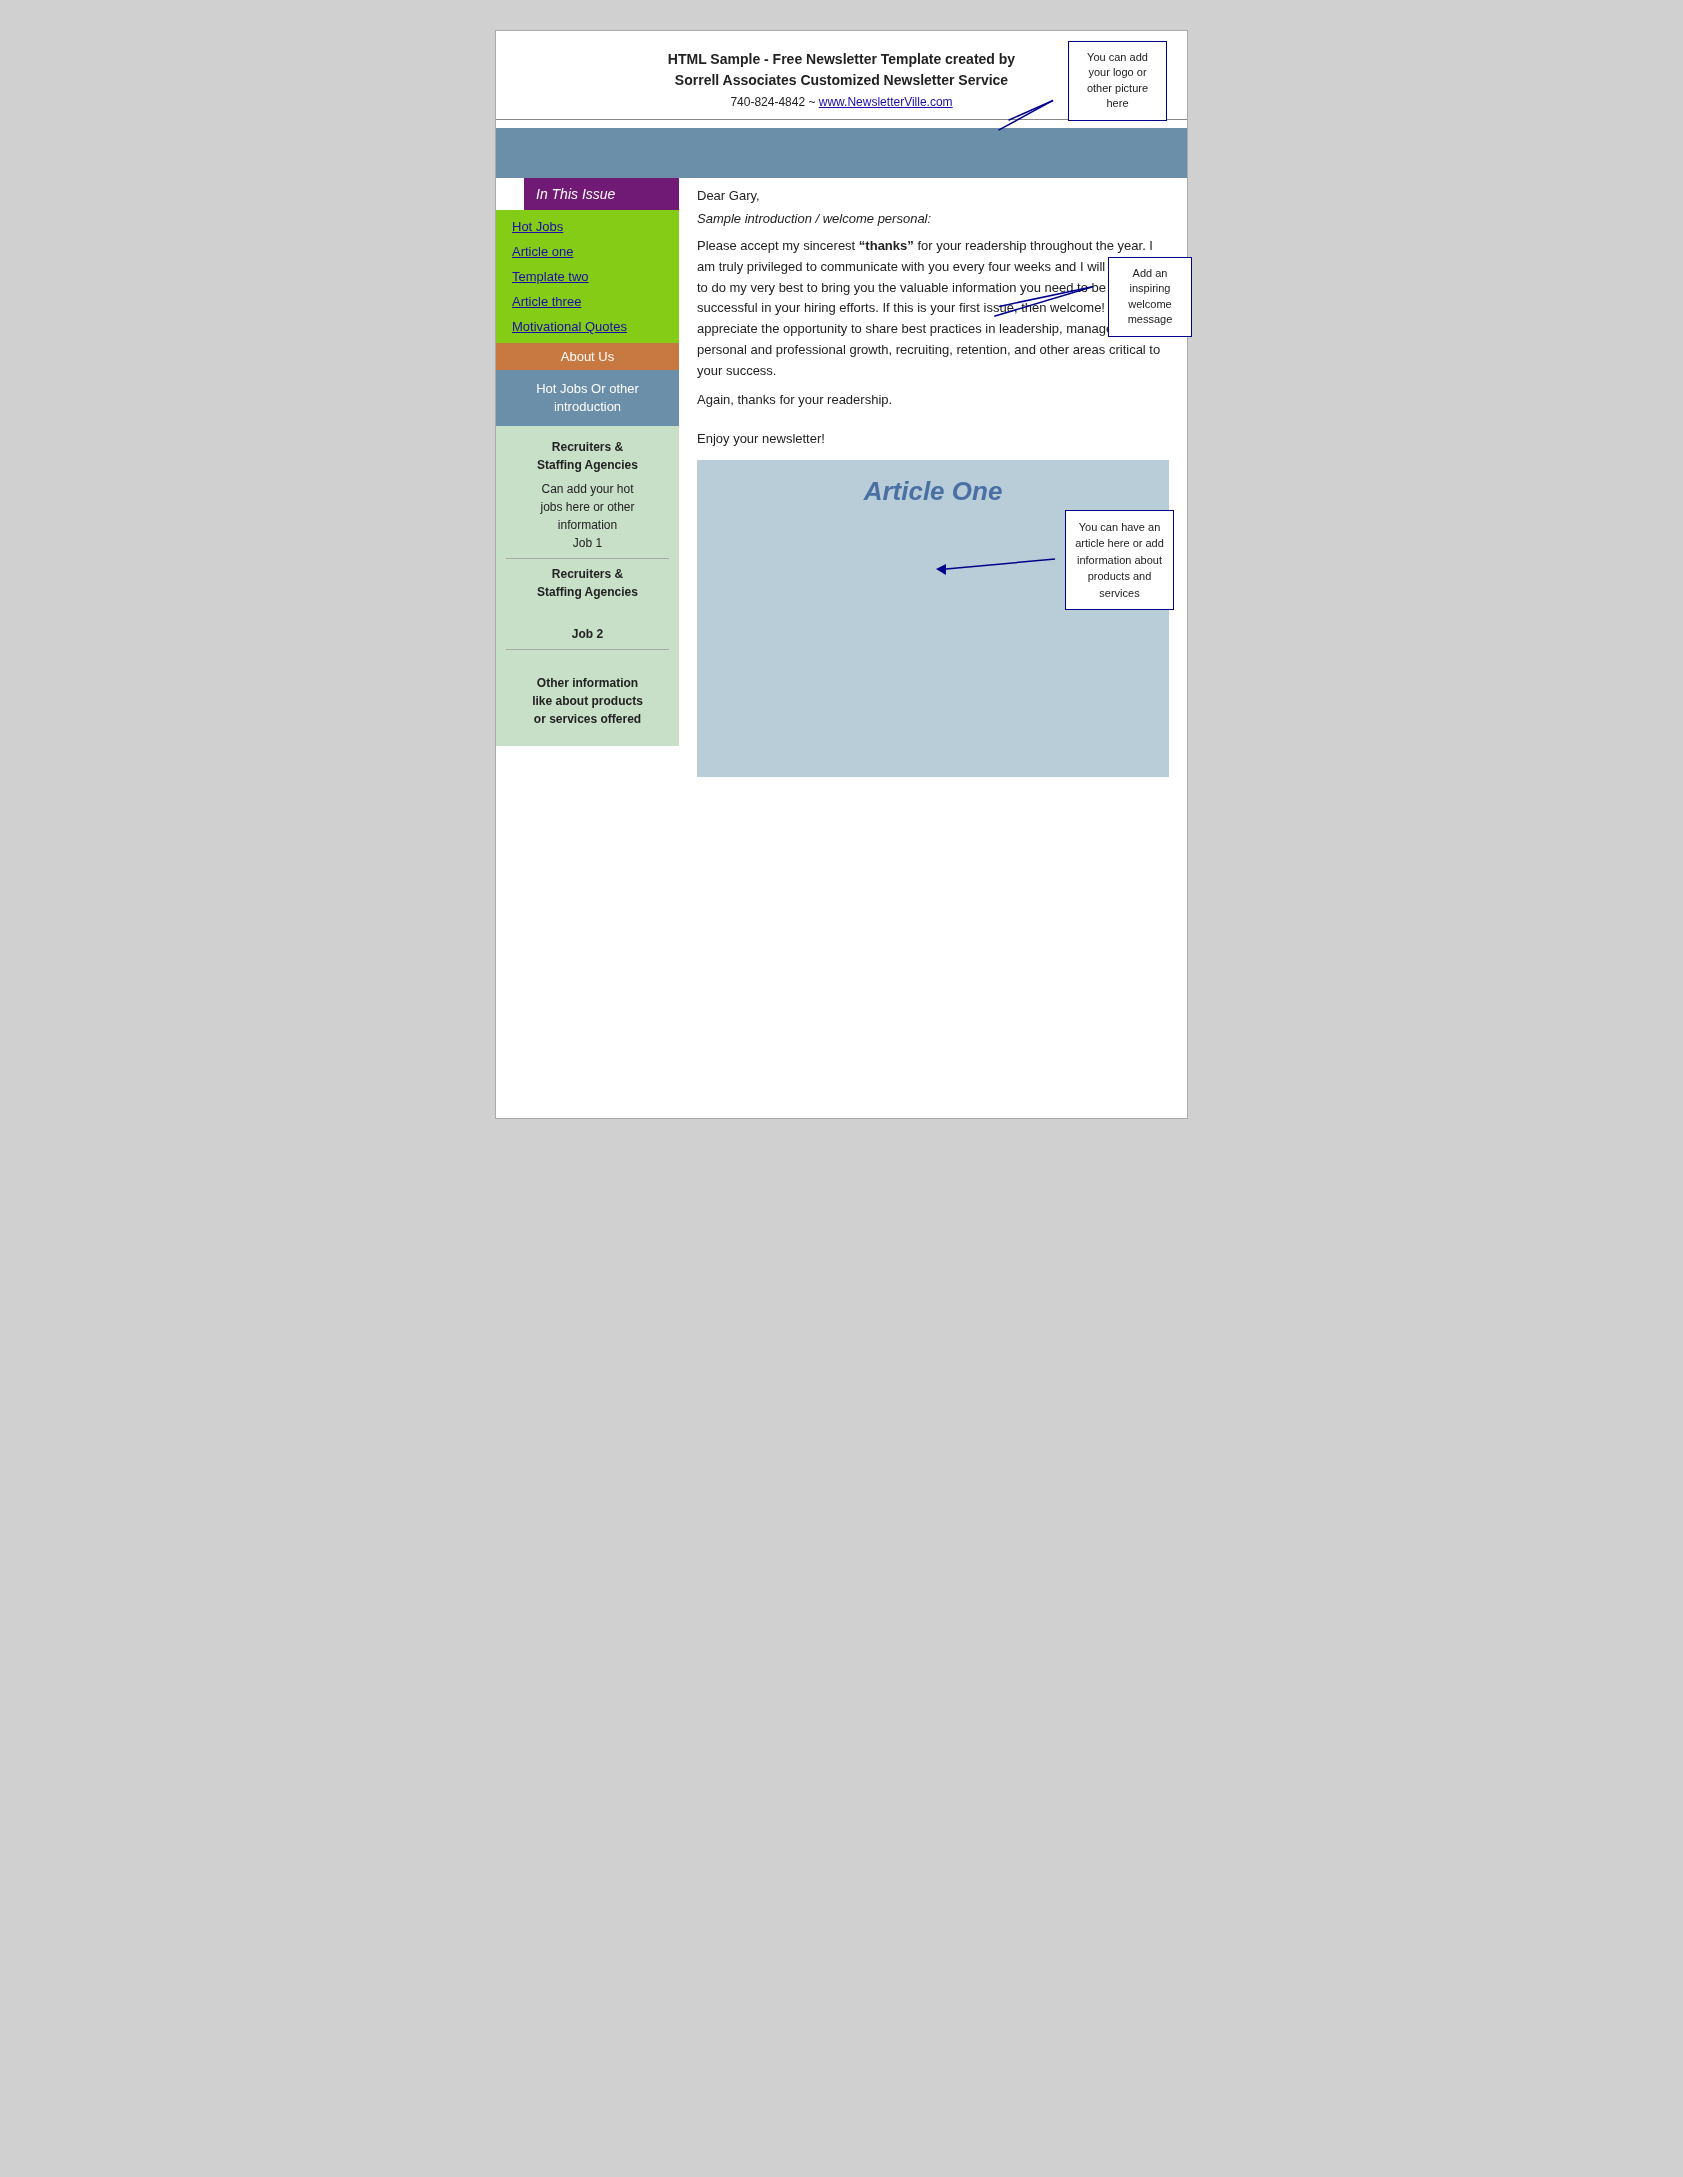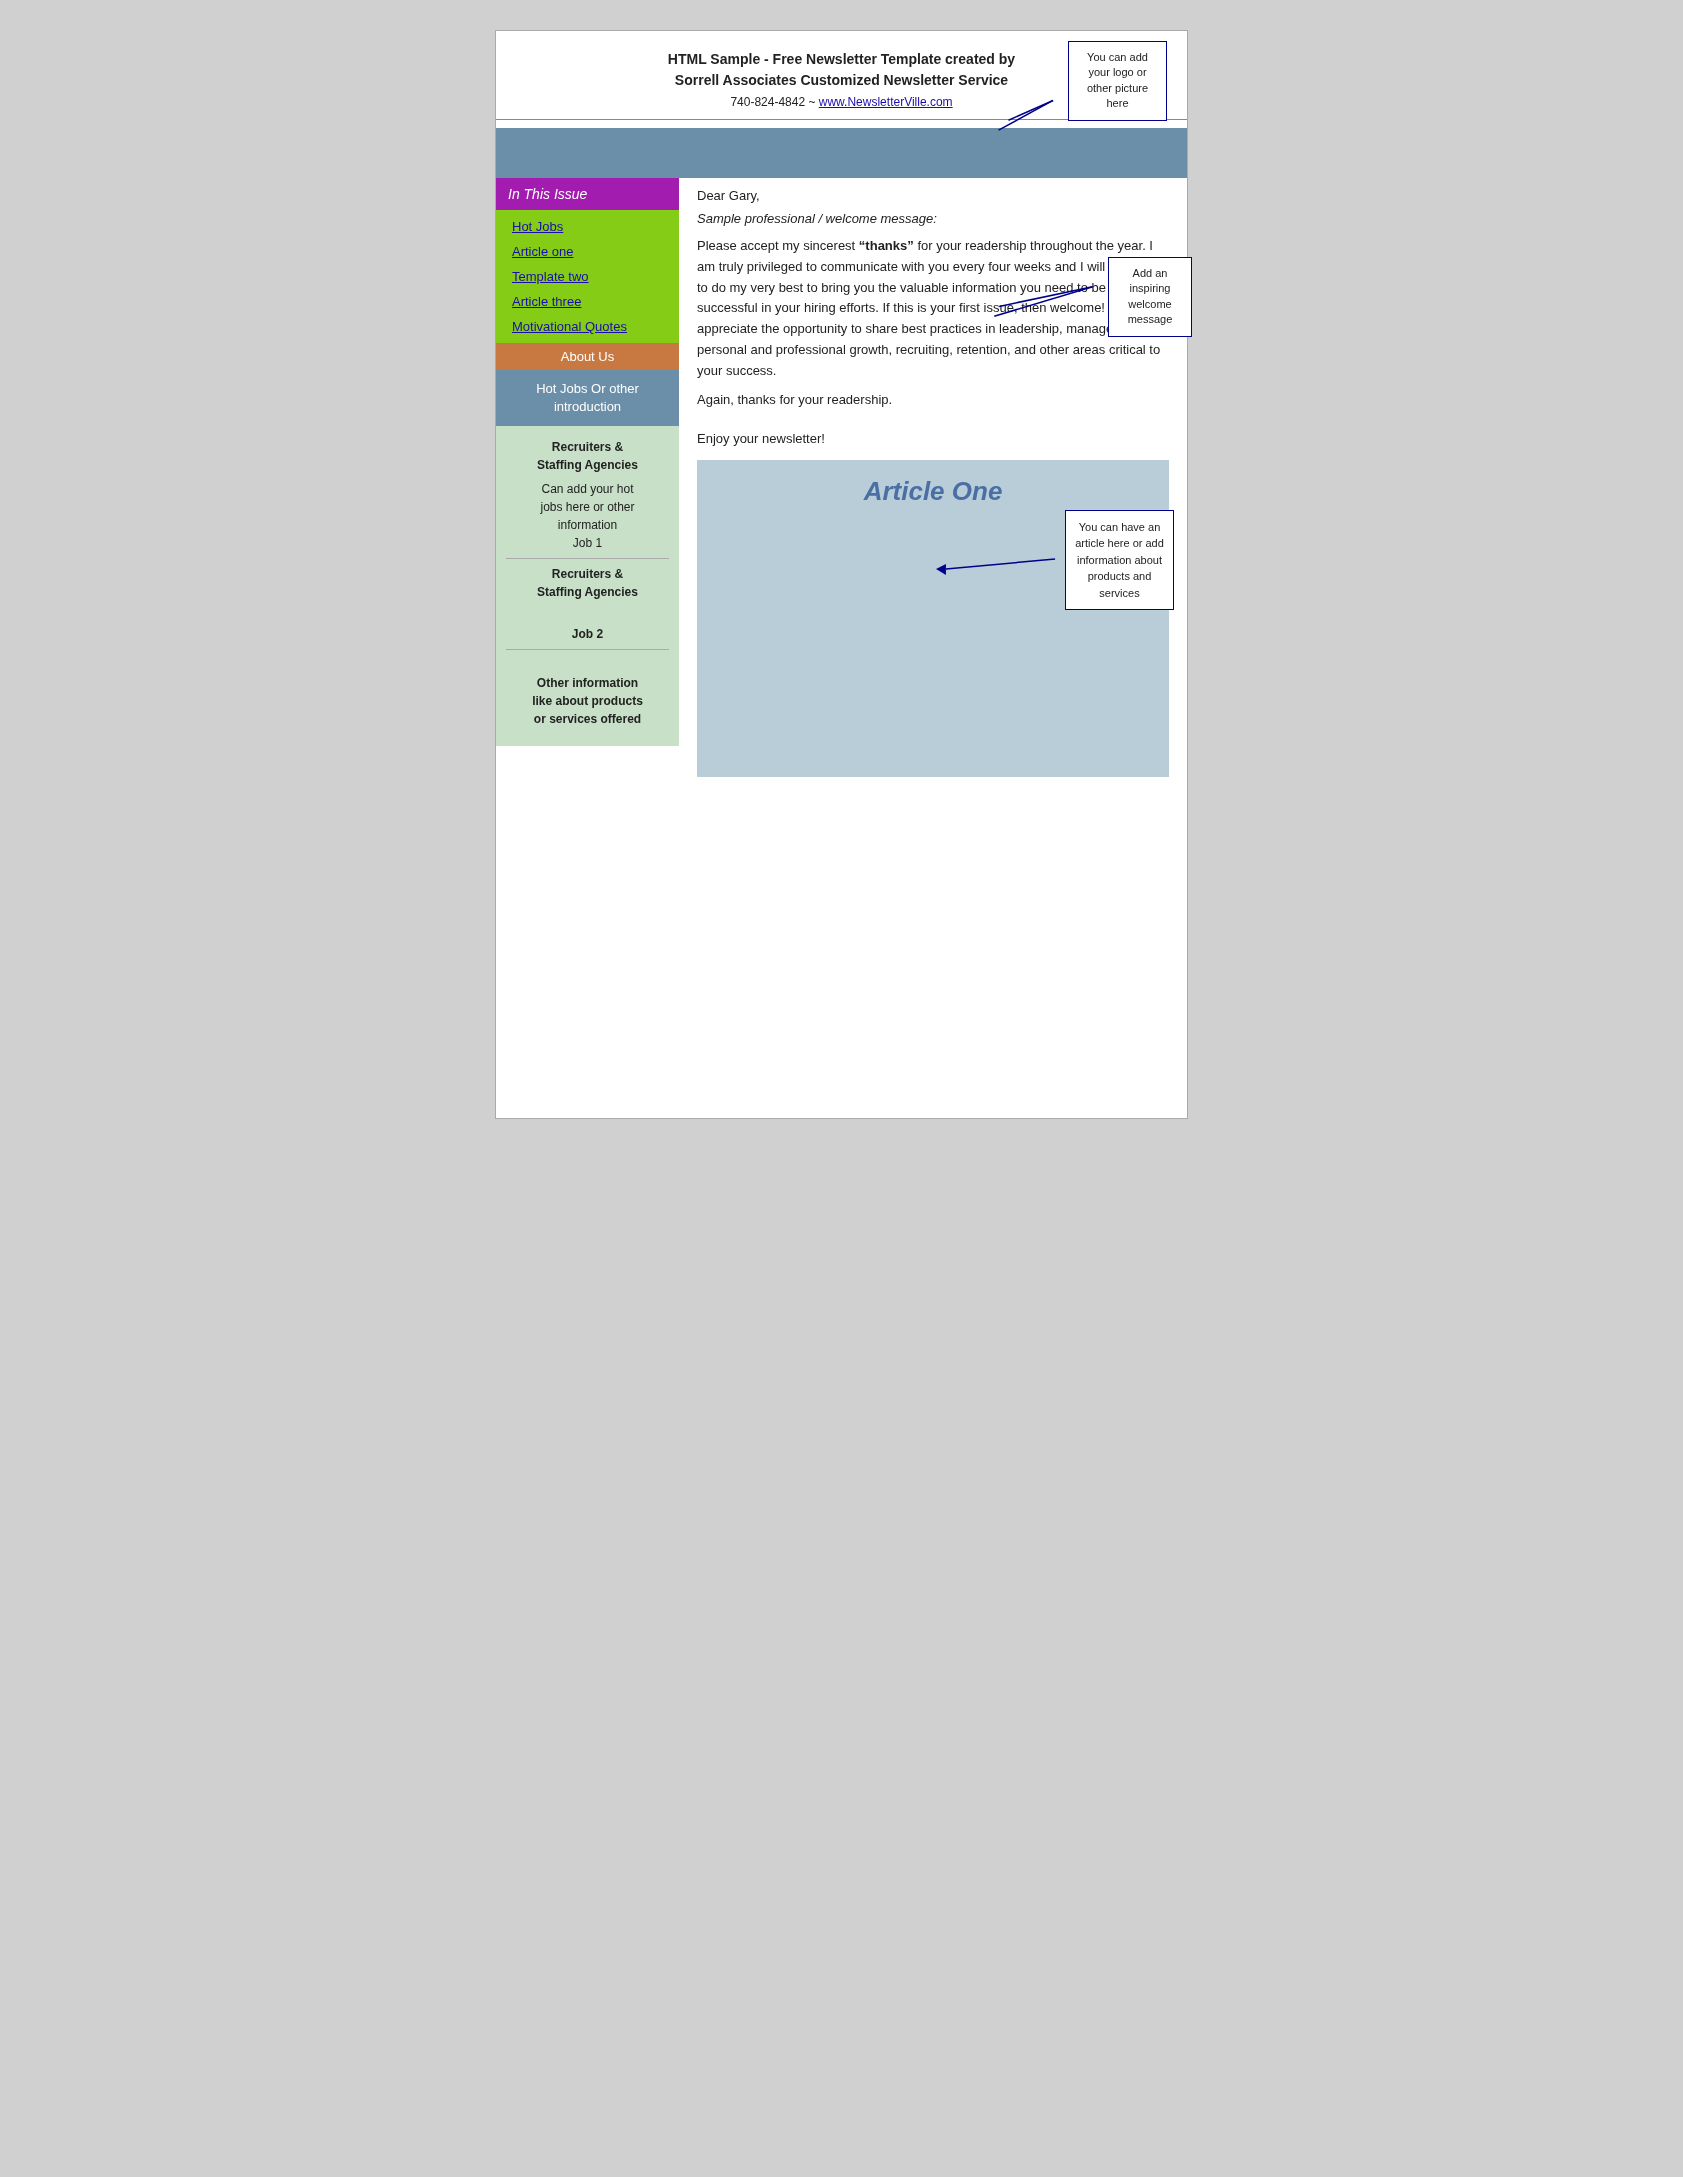--- a/index.html
+++ b/index.html
@@ -64,27 +64,28 @@
       display: flex;
       margin-top: 0;
     }
     
     .sidebar {
       width: 183px;
       min-width: 183px;
       flex-shrink: 0;
     }
     .sidebar-in-this-issue {
-      background: #a21caf;
+      background: #701a75;
       color: white;
       font-size: 14px;
       font-style: italic;
       padding: 8px 12px;
       text-align: left;
       font-weight: normal;
+      margin-left: 28px;
     }
     .sidebar-nav {
       background: #84cc16;
       padding: 4px 0;
     }
     .sidebar-nav a {
       display: block;
       color: #1a0dab;
       text-decoration: underline;
       font-size: 13px;
@@ -278,21 +279,21 @@
       <div class="welcome-annotation" style="position:absolute;top:79px;right:-5px;border:1.5px solid #00008b;padding:8px;font-size:11px;color:#222;text-align:center;width:84px;background:white;line-height:1.4;z-index:10;">
         <span>Add an inspiring welcome message</span>
       </div>
       
       <svg style="position:absolute;top:94px;right:84px;width:129px;height:59px;pointer-events:none;overflow:visible;" viewBox="0 0 130 60" width="129" height="59">
         <line x1="120" y1="15" x2="20" y2="45" stroke="#00008b" stroke-width="1.5"></line>
         <line x1="120" y1="15" x2="25" y2="35" stroke="#00008b" stroke-width="1.5"></line>
       </svg>
 
       <div class="greeting">Dear Gary,</div>
-      <div class="intro-italic">Sample professional / welcome message:</div>
+      <div class="intro-italic">Sample introduction / welcome personal:</div>
       <div class="body-text">
         Please accept my sincerest <strong>“thanks”</strong> for your readership throughout the year. I am truly privileged to communicate with you every four weeks and I will continue to do my very best to bring you the valuable information you need to be successful in your hiring efforts. If this is your first issue, then welcome! I appreciate the opportunity to share best practices in leadership, management, personal and professional growth, recruiting, retention, and other areas critical to your success.
       </div>
       <div class="thanks-text">Again, thanks for your readership.</div>
       <br>
       <div class="enjoy-text">Enjoy your newsletter!</div>
 
       
       <div class="article-one-section" style="position:relative;">
         <div class="article-one-title">Article One</div>

